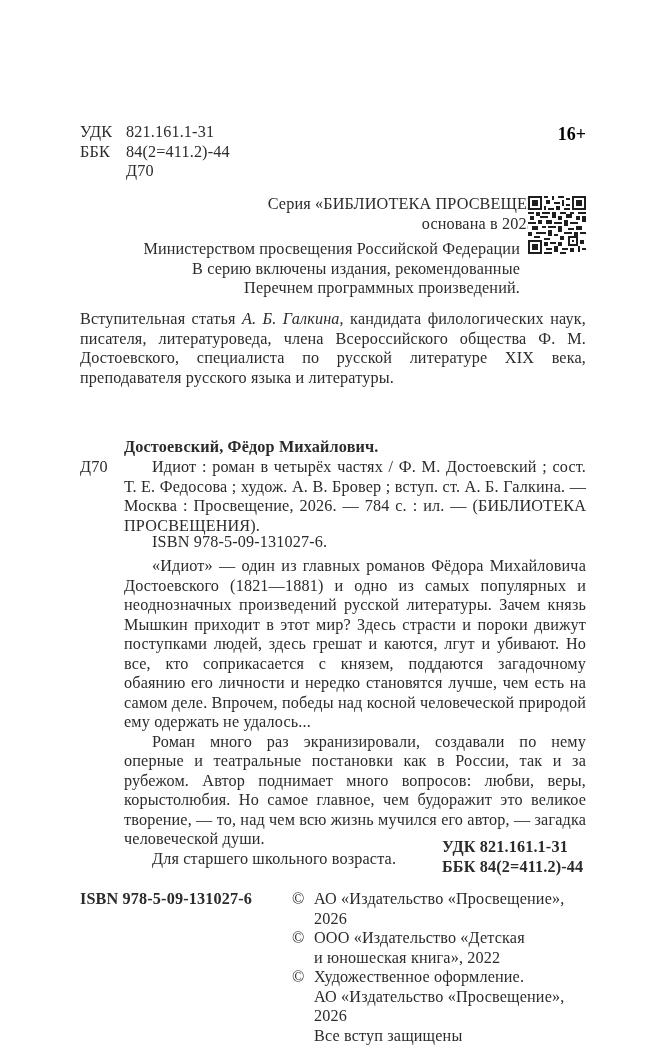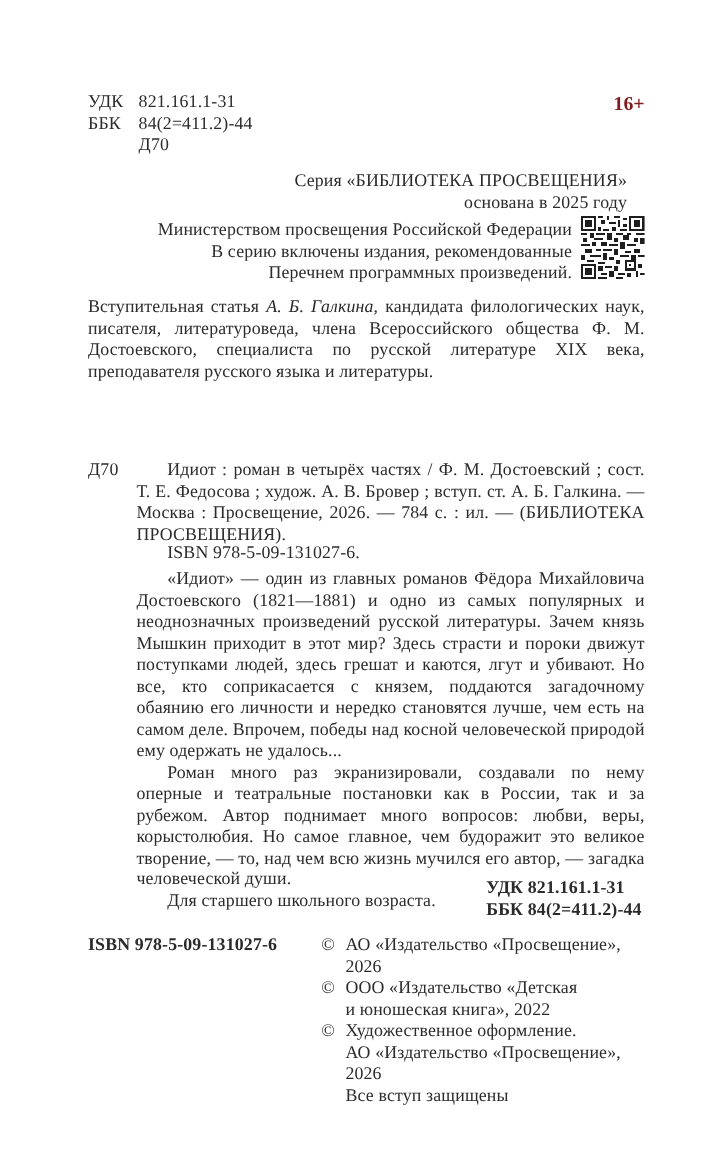--- a/index.html
+++ b/index.html
@@ -13,39 +13,39 @@
       position: relative;
       overflow: hidden;
       font-family: "DejaVu Serif", "Liberation Serif", serif;
       color: #2a2a2a;
     }
     .page {
       position: absolute;
       left: 0; top: 0;
       width: 650px; height: 1050px;
     }
-    .abs { position: absolute; }
+    .abs { position: absolute; margin-top: 40px; }
     .txt {
       font-family: "Liberation Serif", "DejaVu Serif", serif;
       font-size: 16.2px;
       line-height: 19.5px;
       letter-spacing: 0.15px;
       color: #2b2b2b;
     }
     .bold { font-weight: bold; }
     .italic { font-style: italic; }
 
     
     .cls-row { display: flex; white-space: nowrap; }
     .cls-label { width: 46px; display: inline-block; }
     .age {
       right: 64px; top: 84px;
       font-size: 18px; font-weight: bold;
       font-family: "Liberation Serif", "DejaVu Serif", serif;
-      color: #7f1d1d;
+      color: #000000;
     }
 
     .center { text-align: right; }
     .justify { text-align: justify; text-align-last: left; }
     .indent { text-indent: 28px; }
 
     .qr {
       position: absolute;
       left: 528px; top: 196px;
       width: 58px; height: 58px;
@@ -165,20 +165,21 @@
         <rect x="27" y="26" width="2" height="1"></rect>
         <rect x="8" y="28" width="4" height="1"></rect>
         <rect x="16" y="28" width="3" height="1"></rect>
     </g>
   </svg>
 
   <div class="abs txt justify" style="left:80px; width:506px; top:270px;">
     <span>Вступительная статья </span><span class="italic">А. Б. Галкина</span><span>, кандидата филологических наук, писателя, литературоведа, члена Всероссийского общества Ф. М. Достоевского, специалиста по русской литературе XIX века, преподавателя русского языка и литературы.</span>
   </div>
 
+  <div class="abs txt bold" style="left:124px; top:398px;">Достоевский, Фёдор Михайлович.</div>
 
   <div class="abs txt" style="left:80px; top:418px;">Д70</div>
 
   <div class="abs txt justify indent" style="left:124px; width:462px; top:418px;">Идиот : роман в четырёх частях / Ф. М. Достоевский ; сост. Т. Е. Федосова ; худож. А. В. Бровер ; вступ. ст. А. Б. Галкина. — Москва : Просвещение, 2026. — 784 с. : ил. — (БИБЛИОТЕКА ПРОСВЕЩЕНИЯ).</div>
 
   <div class="abs txt" style="left:152px; top:493px;">ISBN 978-5-09-131027-6.</div>
 
   <div class="abs txt justify" style="left:124px; width:462px; top:517px;">
     <div class="indent">«Идиот» — один из главных романов Фёдора Михайловича Достоевского (1821—1881) и одно из самых популярных и неоднозначных произведений русской литературы. Зачем князь Мышкин приходит в этот мир? Здесь страсти и пороки движут поступками людей, здесь грешат и каются, лгут и убивают. Но все, кто соприкасается с князем, поддаются загадочному обаянию его личности и нередко становятся лучше, чем есть на самом деле. Впрочем, победы над косной человеческой природой ему одержать не удалось...</div>
     <div class="indent">Роман много раз экранизировали, создавали по нему оперные и театральные постановки как в России, так и за рубежом. Автор поднимает много вопросов: любви, веры, корыстолюбия. Но самое главное, чем будоражит это великое творение, — то, над чем всю жизнь мучился его автор, — загадка человеческой души.</div>

